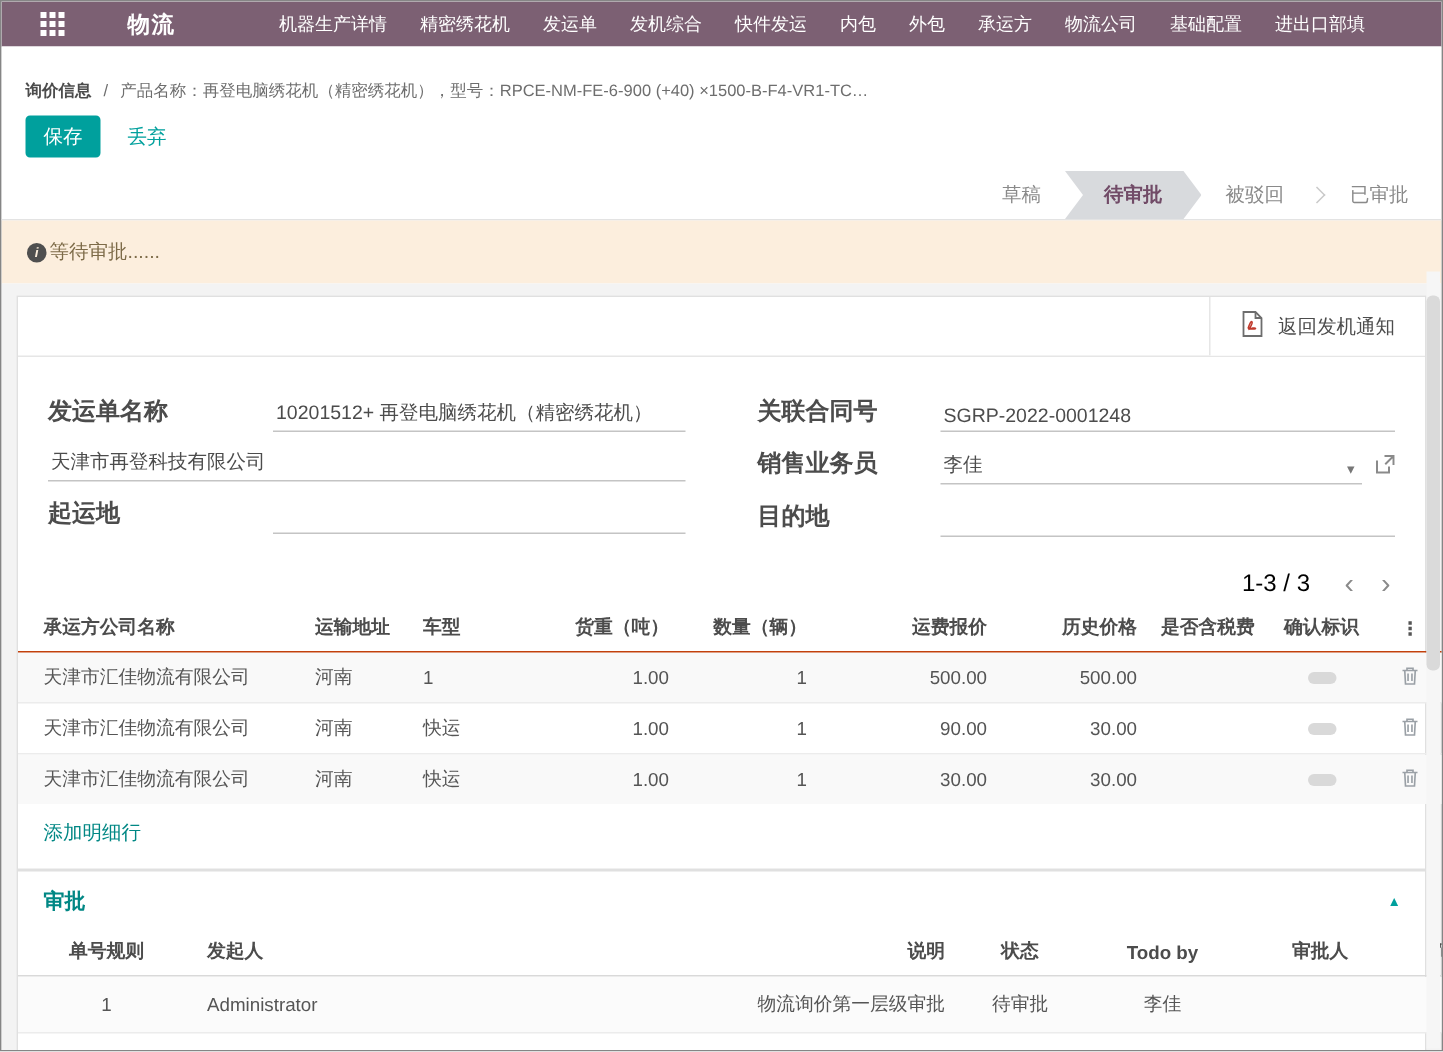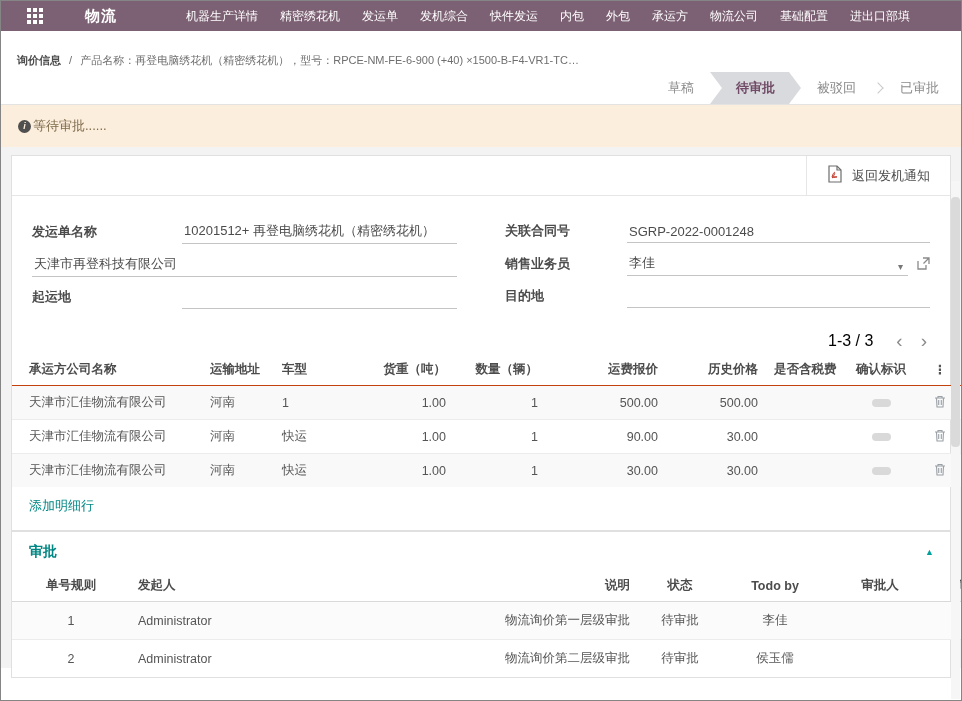--- a/index.html
+++ b/index.html
@@ -37,21 +37,21 @@
   
   .content { background:#f3f3f3; height:521px; padding:8px 10px 0 10px; }
   .card { background:#fff; border:1px solid #e0e0e0; }
   .card1 { }
 
   .card-toolbar { height:40px; border-bottom:1px solid #e6e6e6; display:flex; justify-content:flex-end; }
   .report-btn { display:flex; align-items:center; gap:9px; padding:0 20px; border-left:1px solid #e6e6e6; color:#4c4c4c; font-size:13px; cursor:pointer; background:#fff; border-top:none; border-bottom:none; border-right:none; }
 
   .form-grid { display:grid; grid-template-columns:1fr 1fr; column-gap:48px; padding:26px 20px 4px 20px; }
   .field { display:flex; align-items:flex-end; margin-bottom:11px; }
-  .field-label { width:150px; min-width:150px; font-size:13px; font-weight:700; color:#4c4c4c; padding-bottom:3px; }
+  .field-label { width:150px; min-width:150px; font-size:16px; font-weight:700; color:#4c4c4c; padding-bottom:3px; }
   .col-right .field-label { width:122px; min-width:122px; }
   .field-value { flex:1; border-bottom:1px solid #c4c4c4; font-size:13px; color:#4c4c4c; padding:0 2px 3px 2px; min-height:19px; display:flex; align-items:flex-end; }
   .field-value .val { flex:1; }
   .caret { color:#777; font-size:10px; padding:0 3px; cursor:pointer; }
   .ext-link { margin-left:9px; padding-bottom:2px; cursor:pointer; }
 
   .pager-row { display:flex; justify-content:flex-end; align-items:center; padding:8px 14px 4px 14px; }
   .pager-count { font-size:16px; color:#000000; margin-right:14px; }
   .pager-btn { font-size:19px; color:#8a8a8a; line-height:14px; padding:0 9px; cursor:pointer; background:none; border:none; }
 
@@ -123,20 +123,24 @@
       <div class="topnav-item">进出口部填</div>
     </div>
   </div>
 
   <div class="crumb-row">
     <span class="crumb-root">询价信息</span>
     <span class="crumb-sep">/</span>
     <span class="crumb-current">产品名称：再登电脑绣花机（精密绣花机），型号：RPCE-NM-FE-6-900 (+40) ×1500-B-F4-VR1-TC…</span>
   </div>
 
+  <div class="action-row">
+    <button class="btn-save">保存</button>
+    <button class="btn-discard">丢弃</button>
+  </div>
 
   <div class="statusbar">
     <div class="step">草稿</div>
     <div class="step active">待审批</div>
     <div class="step">被驳回</div>
     <div class="step-sep"></div>
     <div class="step">已审批</div>
   </div>
 
   <div class="alert">

